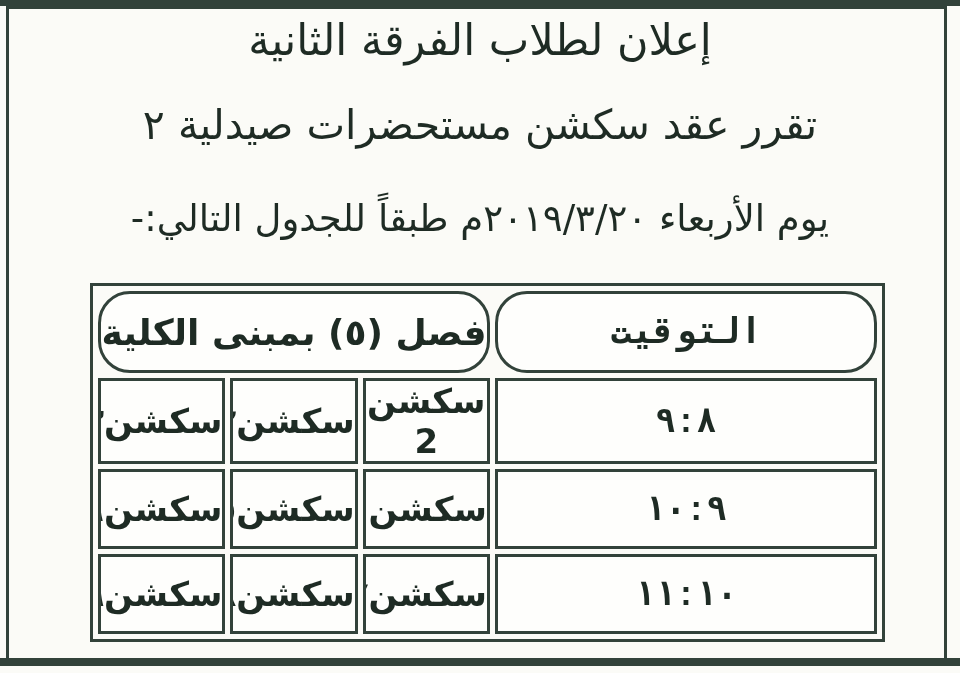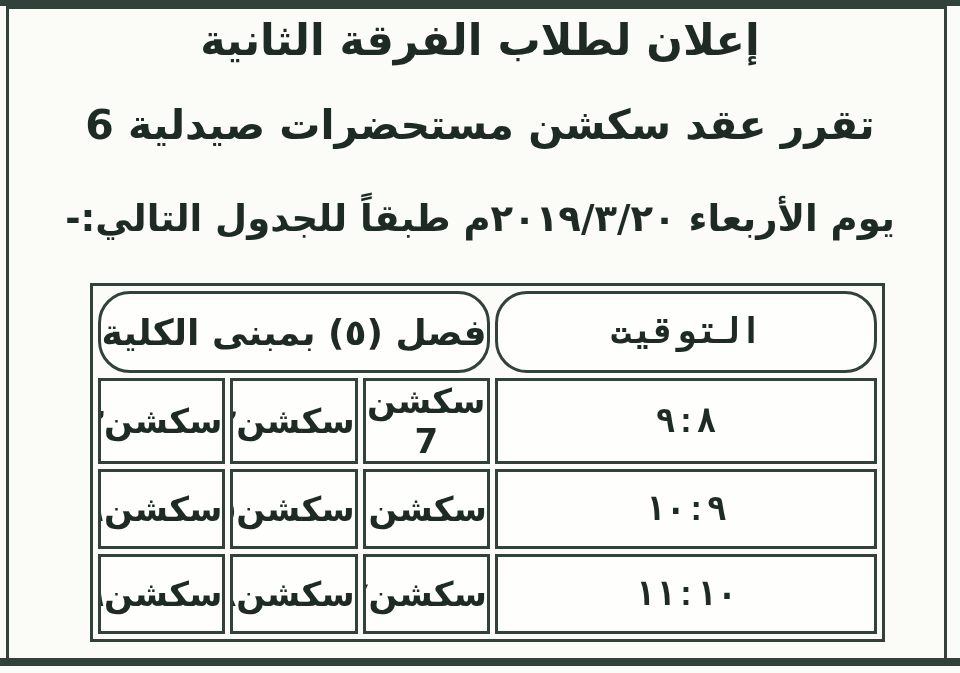--- a/index.html
+++ b/index.html
@@ -25,21 +25,21 @@
     background:var(--border);
   }
   .frame{
     position:absolute;left:6px;top:6px;width:941px;height:655px;
     border:3px solid var(--border);
     background:var(--sheet_bg);
   }
   .txt{
     position:absolute;left:0;width:960px;
     text-align:center;
-    font-weight:bold;
+    font-weight:normal;
     color:var(--ink);
     line-height:1.25;
     white-space:nowrap;
   }
   .title{top:14px;font-size:43px;}
   .line2{top:100px;font-size:41px;}
   .line3{top:196px;font-size:37px;}
   table.schedule{
     position:absolute;top:283px;right:75px;
     width:795px;
@@ -64,32 +64,32 @@
   td.time-cell{font-size:36px;letter-spacing:1px;font-family:Liberation Mono, monospace;}
 </style>
 </head>
 <body>
 
 <div class="top-rule"></div>
 <div class="frame"></div>
 <div class="bottom-rule"></div>
 
 <div class="txt title">إعلان لطلاب الفرقة الثانية</div>
-<div class="txt line2">تقرر عقد سكشن مستحضرات صيدلية 6</div>
+<div class="txt line2">تقرر عقد سكشن مستحضرات صيدلية ٢</div>
 <div class="txt line3">يوم الأربعاء ٢٠١٩/٣/٢٠م طبقاً للجدول التالي:-</div>
 
 <table class="schedule" dir="rtl">
   <tbody>
     <tr class="head">
       <td class="time-cell">التوقيت</td>
       <td colspan="3">فصل (٥) بمبنى الكلية</td>
     </tr>
     <tr class="slot">
       <td class="time-cell">٩:٨</td>
-      <td>سكشن 7</td>
+      <td>سكشن 2</td>
       <td>سكشن٢</td>
       <td>سكشن٣</td>
     </tr>
     <tr class="slot">
       <td class="time-cell">١٠:٩</td>
       <td>سكشن٤</td>
       <td>سكشن٥</td>
       <td>سكشن٦</td>
     </tr>
     <tr class="slot">

